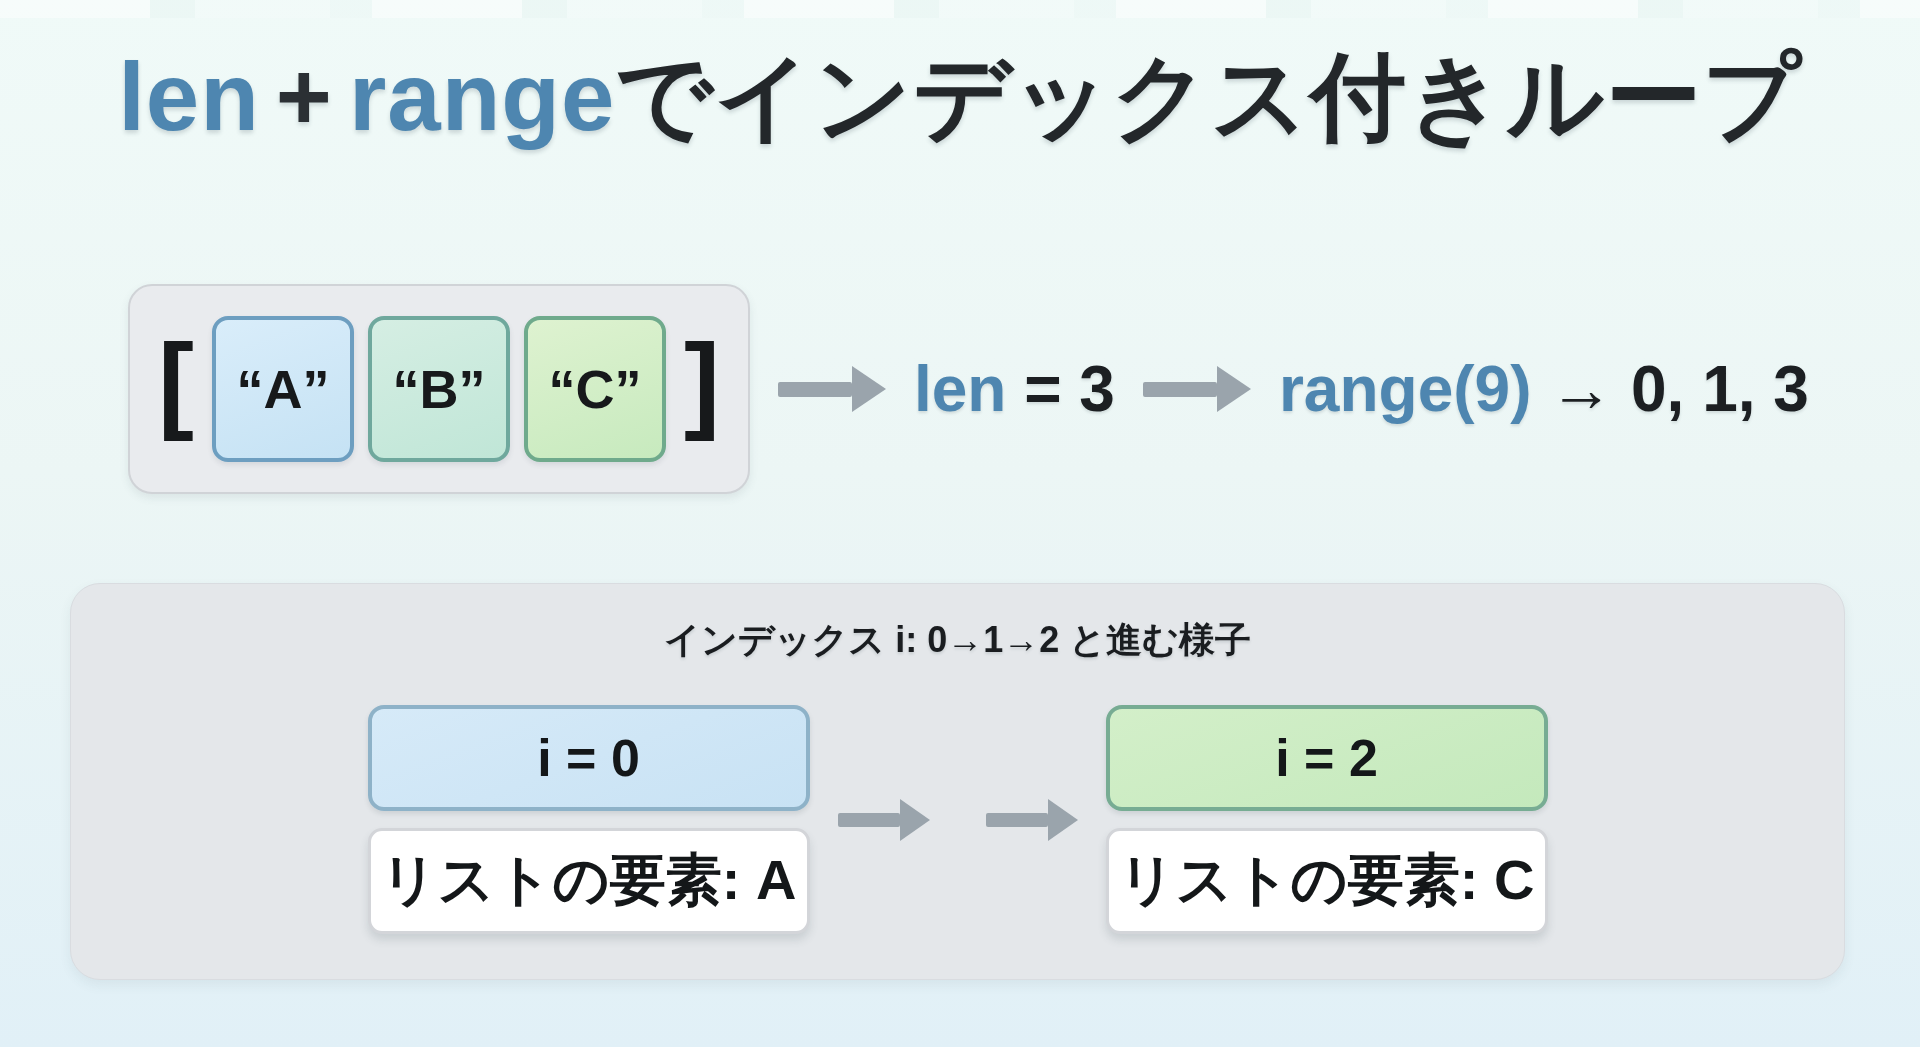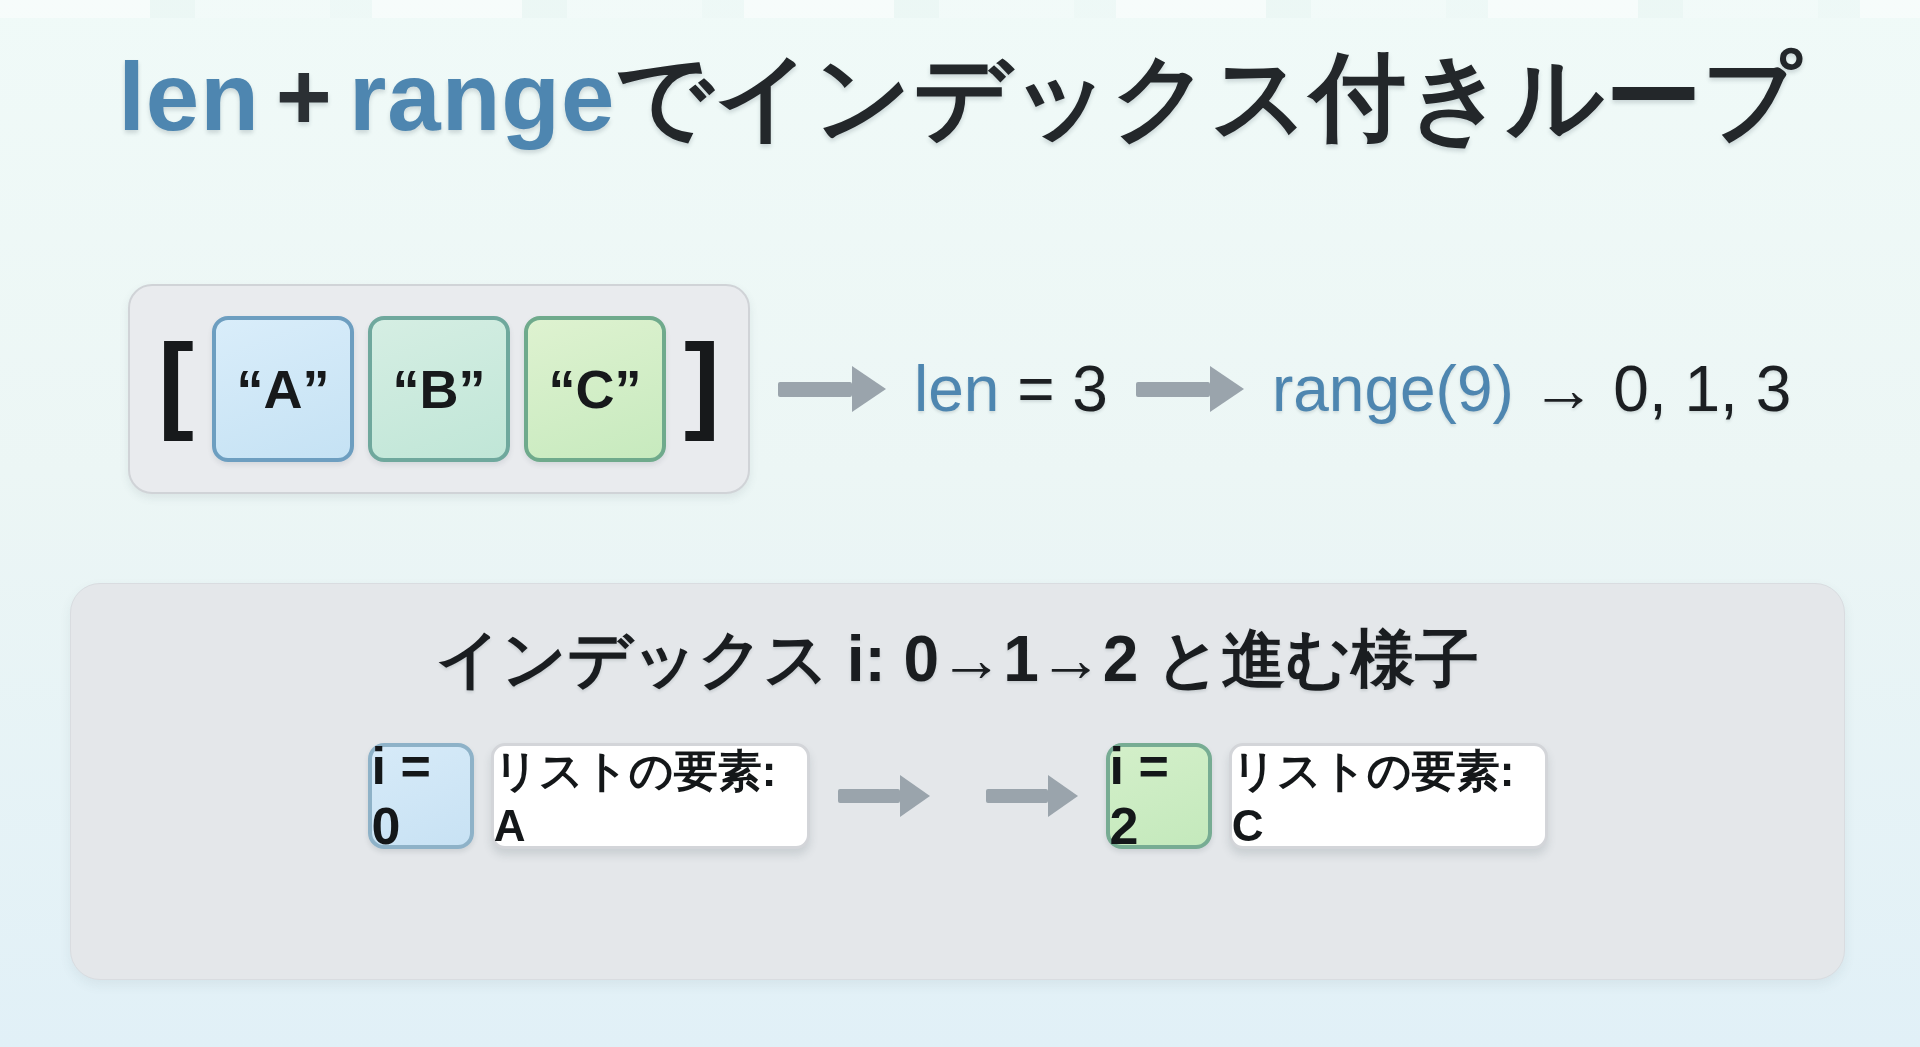--- a/index.html
+++ b/index.html
@@ -60,59 +60,59 @@
     box-shadow: 0 3px 5px rgba(70,85,95,0.12);
   }
   .arrow { display: flex; align-items: center; margin: 0 28px; }
   .arrow .bar  { width: 74px; height: 15px; background: #9aa4ac; border-radius: 2px; }
   .arrow .head {
     width: 0; height: 0;
     border-left: 34px solid #9aa4ac;
     border-top: 23px solid transparent;
     border-bottom: 23px solid transparent;
   }
-  .flow-expr { font-size: 64px; font-weight: 400; color: #1c1f22;
+  .flow-expr { font-size: 64px; font-weight: 700; color: #1c1f22;
                text-shadow: 0 2px 3px rgba(40,60,70,0.15); }
   .flow-expr .code { color: #4e86b0; }
 
   
   .panel {
     position: absolute; top: 583px; left: 70px;
     width: 1775px; height: 397px;
     background: #e4e7ea;
     border: 1px solid #d9dce0;
     border-radius: 30px;
     box-shadow: 0 5px 12px rgba(70,85,95,0.08);
   }
   .panel-heading {
     margin-top: 32px;
     text-align: center;
-    font-size: 64px; font-weight: 700; color: #1a1d20;
+    font-size: 36px; font-weight: 700; color: #1a1d20;
     text-shadow: 0 2px 3px rgba(40,60,70,0.15);
   }
   .steps-row {
     margin-top: 40px;
     display: flex; align-items: center; justify-content: center;
   }
-  .step-col { width: 442px; display: flex; flex-direction: row; gap: 17px; }
+  .step-col { width: 442px; display: flex; flex-direction: column; gap: 17px; }
   .index-box {
     height: 106px;
     border-radius: 16px;
     border: 4px solid;
     display: flex; align-items: center; justify-content: center;
     font-size: 52px; font-weight: 700; color: #141719;
     box-shadow: 0 3px 5px rgba(70,85,95,0.14);
   }
   .element-box {
     height: 106px;
     background: #ffffff;
     border: 3px solid #d3d5d9;
     border-radius: 14px;
     display: flex; align-items: center; justify-content: center;
-    font-size: 44px; font-weight: 700; color: #141719;
+    font-size: 56px; font-weight: 700; color: #141719;
     box-shadow: 0 6px 8px rgba(70,85,95,0.16);
   }
   .step-arrow { margin: 0 28px; }
   .step-arrow .bar { width: 62px; height: 14px; }
   .step-arrow .head {
     border-left-width: 30px; border-top-width: 21px; border-bottom-width: 21px;
   }
 </style>
 </head>
 <body>

